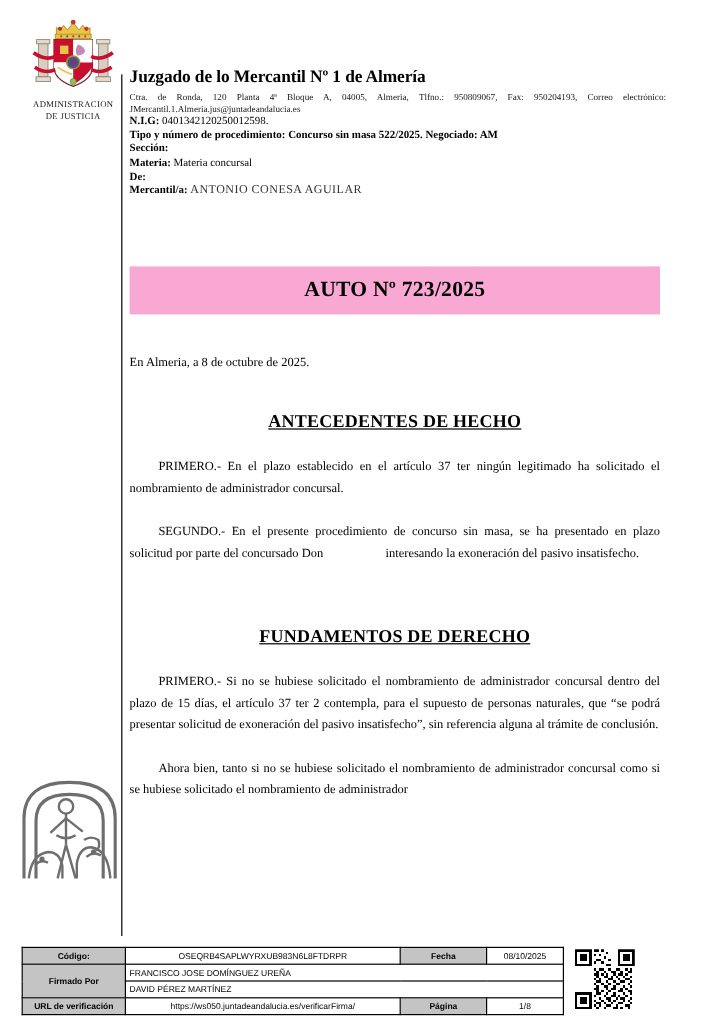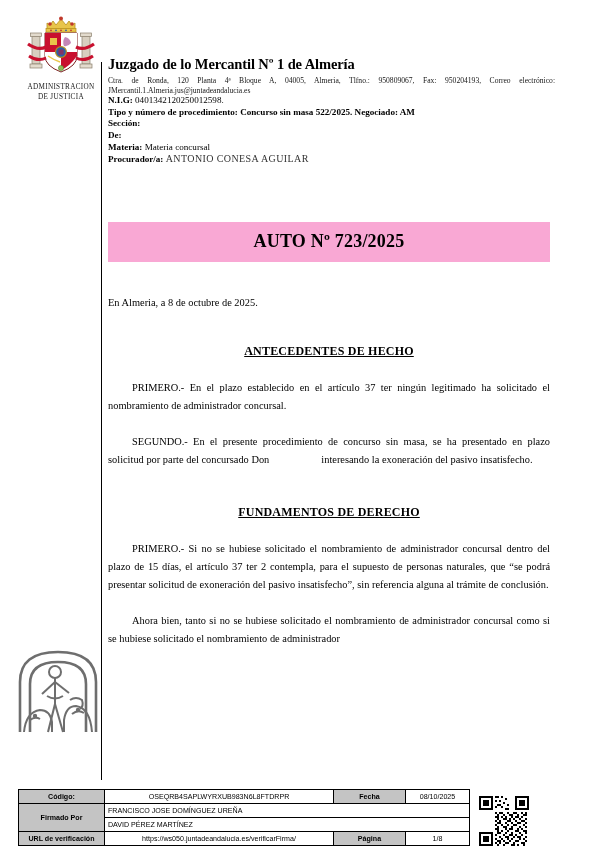--- a/index.html
+++ b/index.html
@@ -93,25 +93,25 @@
     padding: 9px 0 10px 0;
     margin-bottom: 34px;
   }
   .date-line {
     font-size: 10.4px;
     line-height: 14px;
     margin-bottom: 34px;
   }
   .section-head {
     text-align: center;
-    font-size: 12px;
+    font-size: 15px;
     font-weight: bold;
     text-decoration: underline;
     letter-spacing: 0.2px;
-    margin: 0 0 20px 0;
+    margin: 16px 0 20px 0;
   }
   .para {
     font-size: 10.4px;
     line-height: 17.6px;
     text-align: justify;
     text-indent: 24px;
     margin: 0 0 19px 0;
   }
   .para b { font-weight: normal; }
   .redaction { display: inline-block; width: 52px; }
@@ -126,21 +126,21 @@
     height: 100px;
   }
 
   
   .footer {
     position: absolute;
     left: 18px;
     top: 789px;
     width: 569px;
     display: flex;
-    align-items: flex-end;
+    align-items: flex-start;
   }
   table.sigtable {
     border-collapse: collapse;
     width: 451px;
     font-family: "Liberation Sans", sans-serif;
     table-layout: fixed;
   }
   table.sigtable td {
     border: 1px solid #000;
     height: 13px;
@@ -231,29 +231,29 @@
   </div>
   <div class="meta-line">
     <span class="lbl">Tipo y número de procedimiento:</span>
     <span class="lbl">Concurso sin masa 522/2025. Negociado: AM</span>
   </div>
   <div class="meta-line">
     <span class="lbl">Sección:</span>
     <span class="val"></span>
   </div>
   <div class="meta-line">
+    <span class="lbl">Materia:</span>
+    <span class="val">Materia concursal</span>
+  </div>
+  <div class="meta-line">
     <span class="lbl">De:</span>
     <span class="val"></span>
   </div>
   <div class="meta-line">
-    <span class="lbl">Materia:</span>
-    <span class="val">Materia concursal</span>
-  </div>
-  <div class="meta-line">
-    <span class="lbl">Procurador/a:</span>
+    <span class="lbl">Mercantil/a:</span>
     <span class="mono-name">ANTONIO CONESA AGUILAR</span>
   </div>
 </div>
 
 <div class="doc">
 
   <div class="auto-banner">AUTO Nº 723/2025</div>
 
   <div class="date-line">En Almeria, a 8 de octubre de 2025.</div>
 

